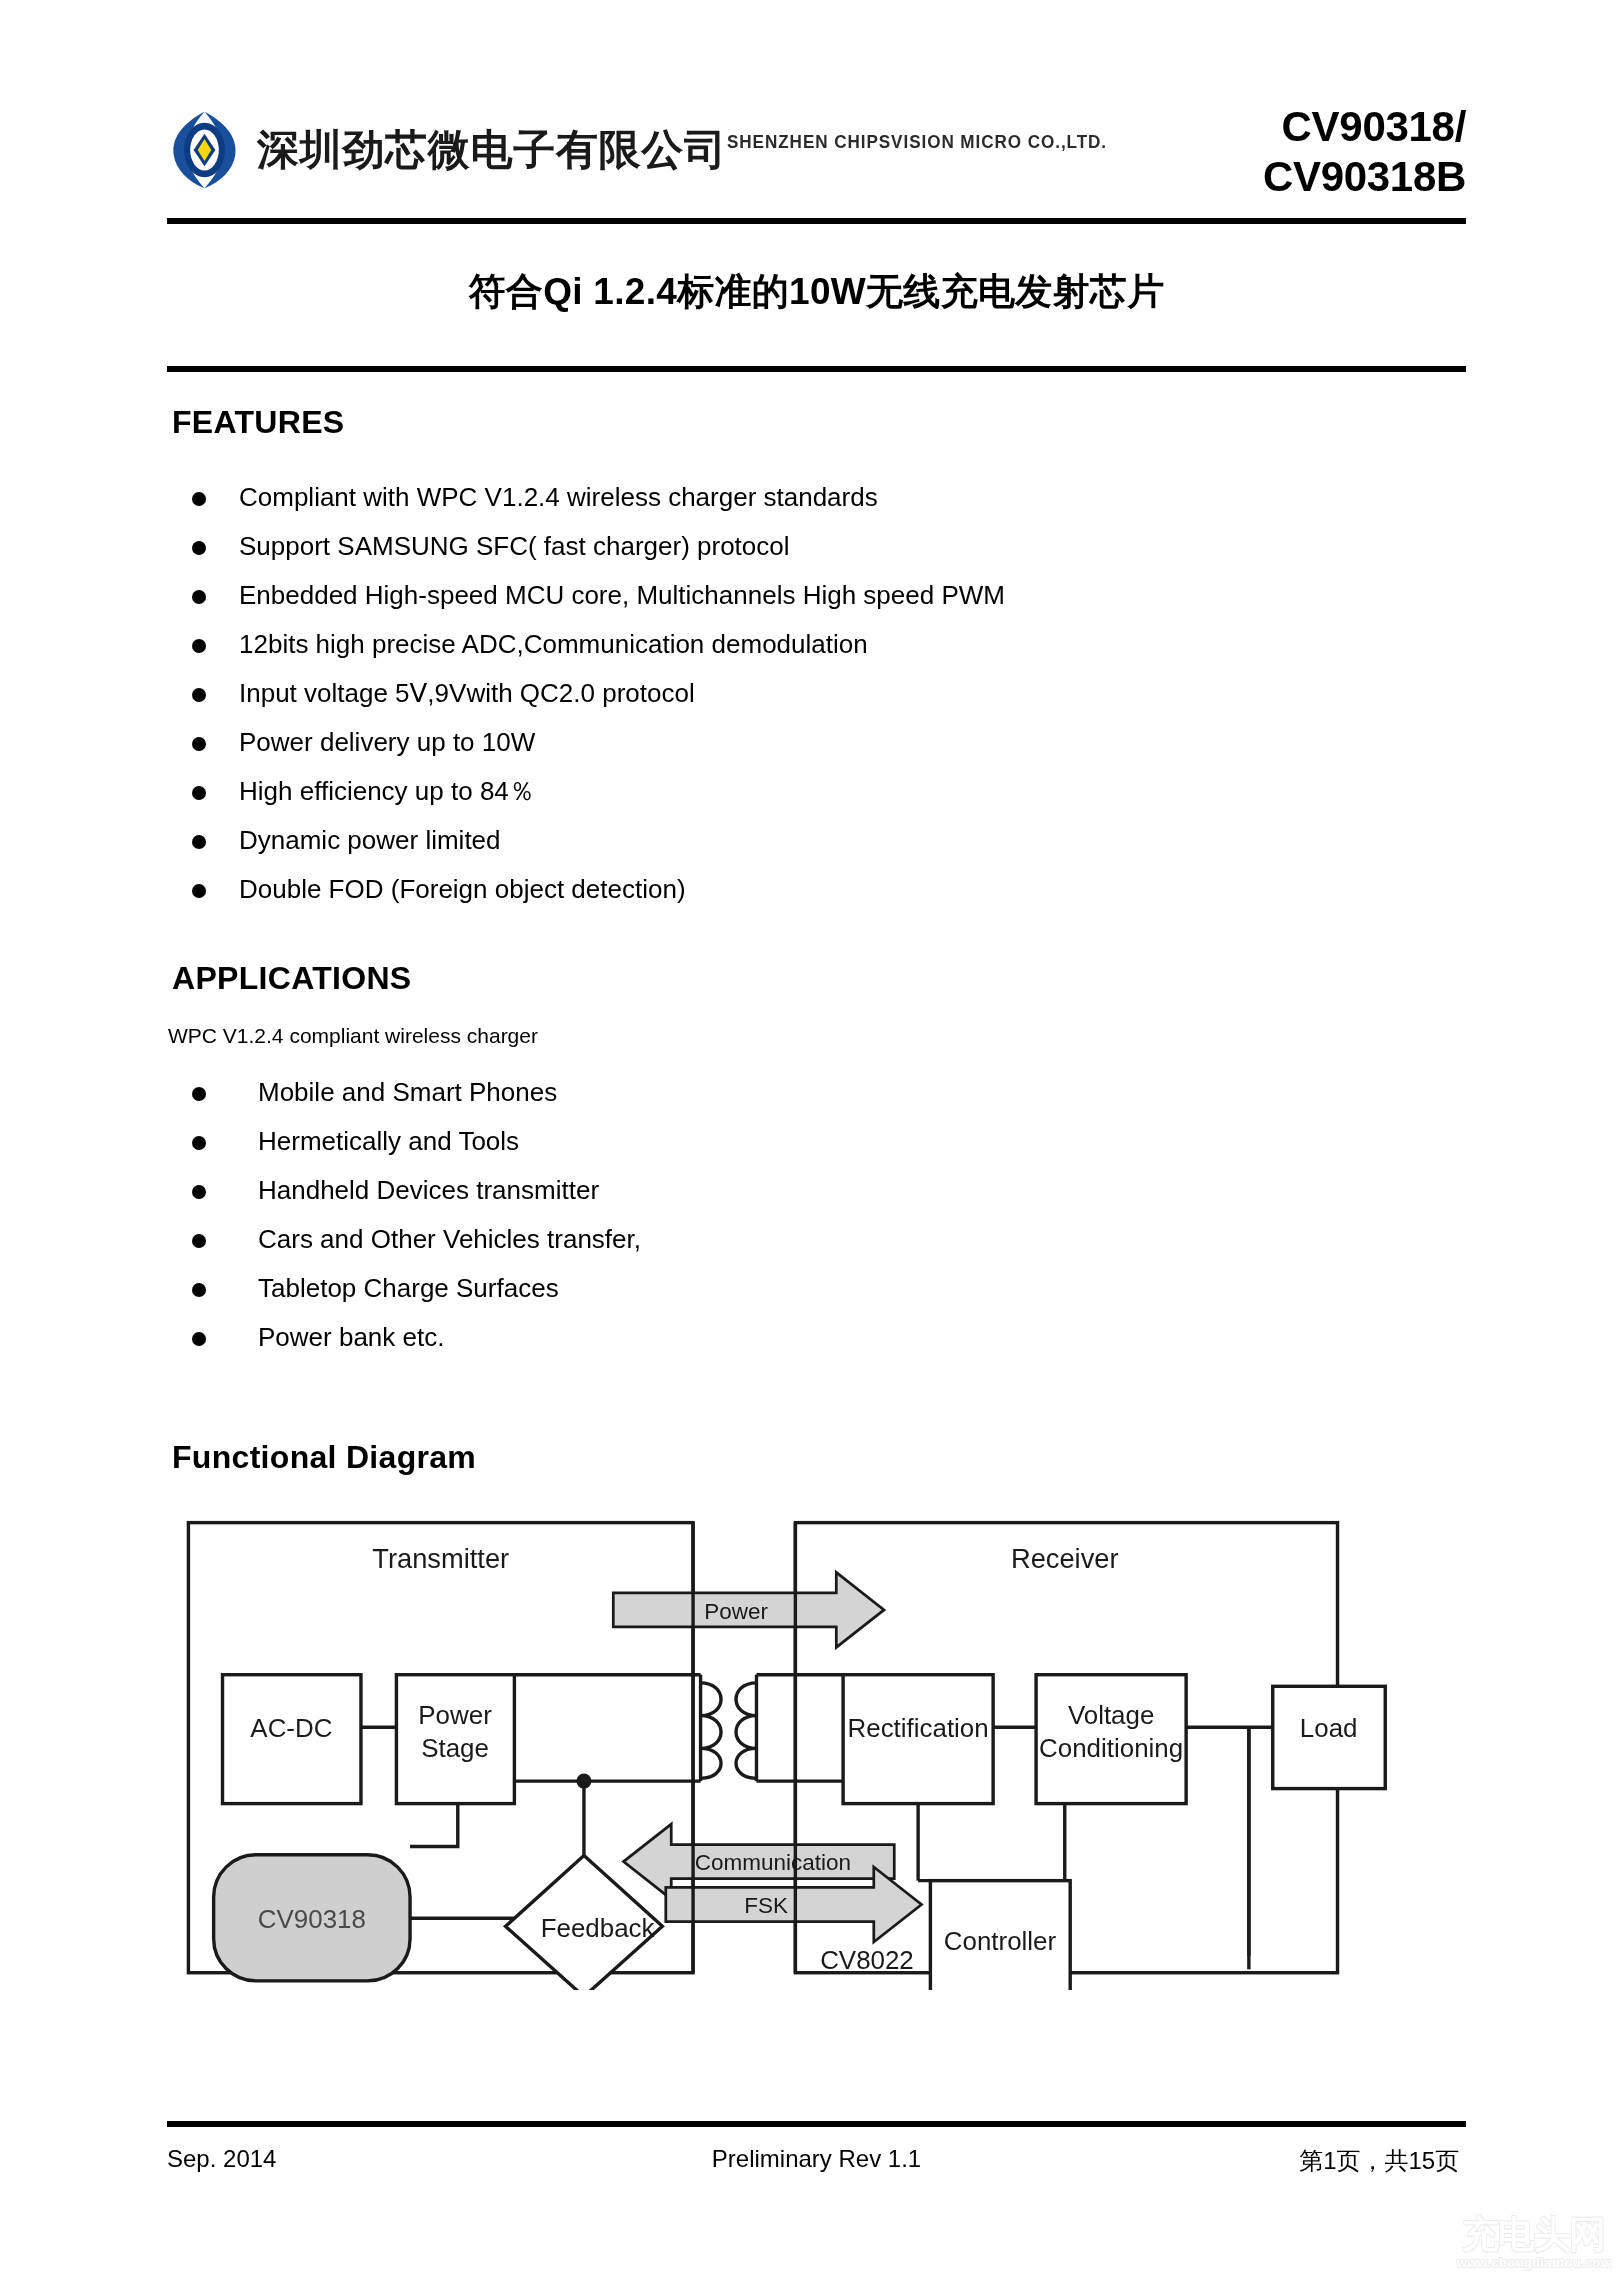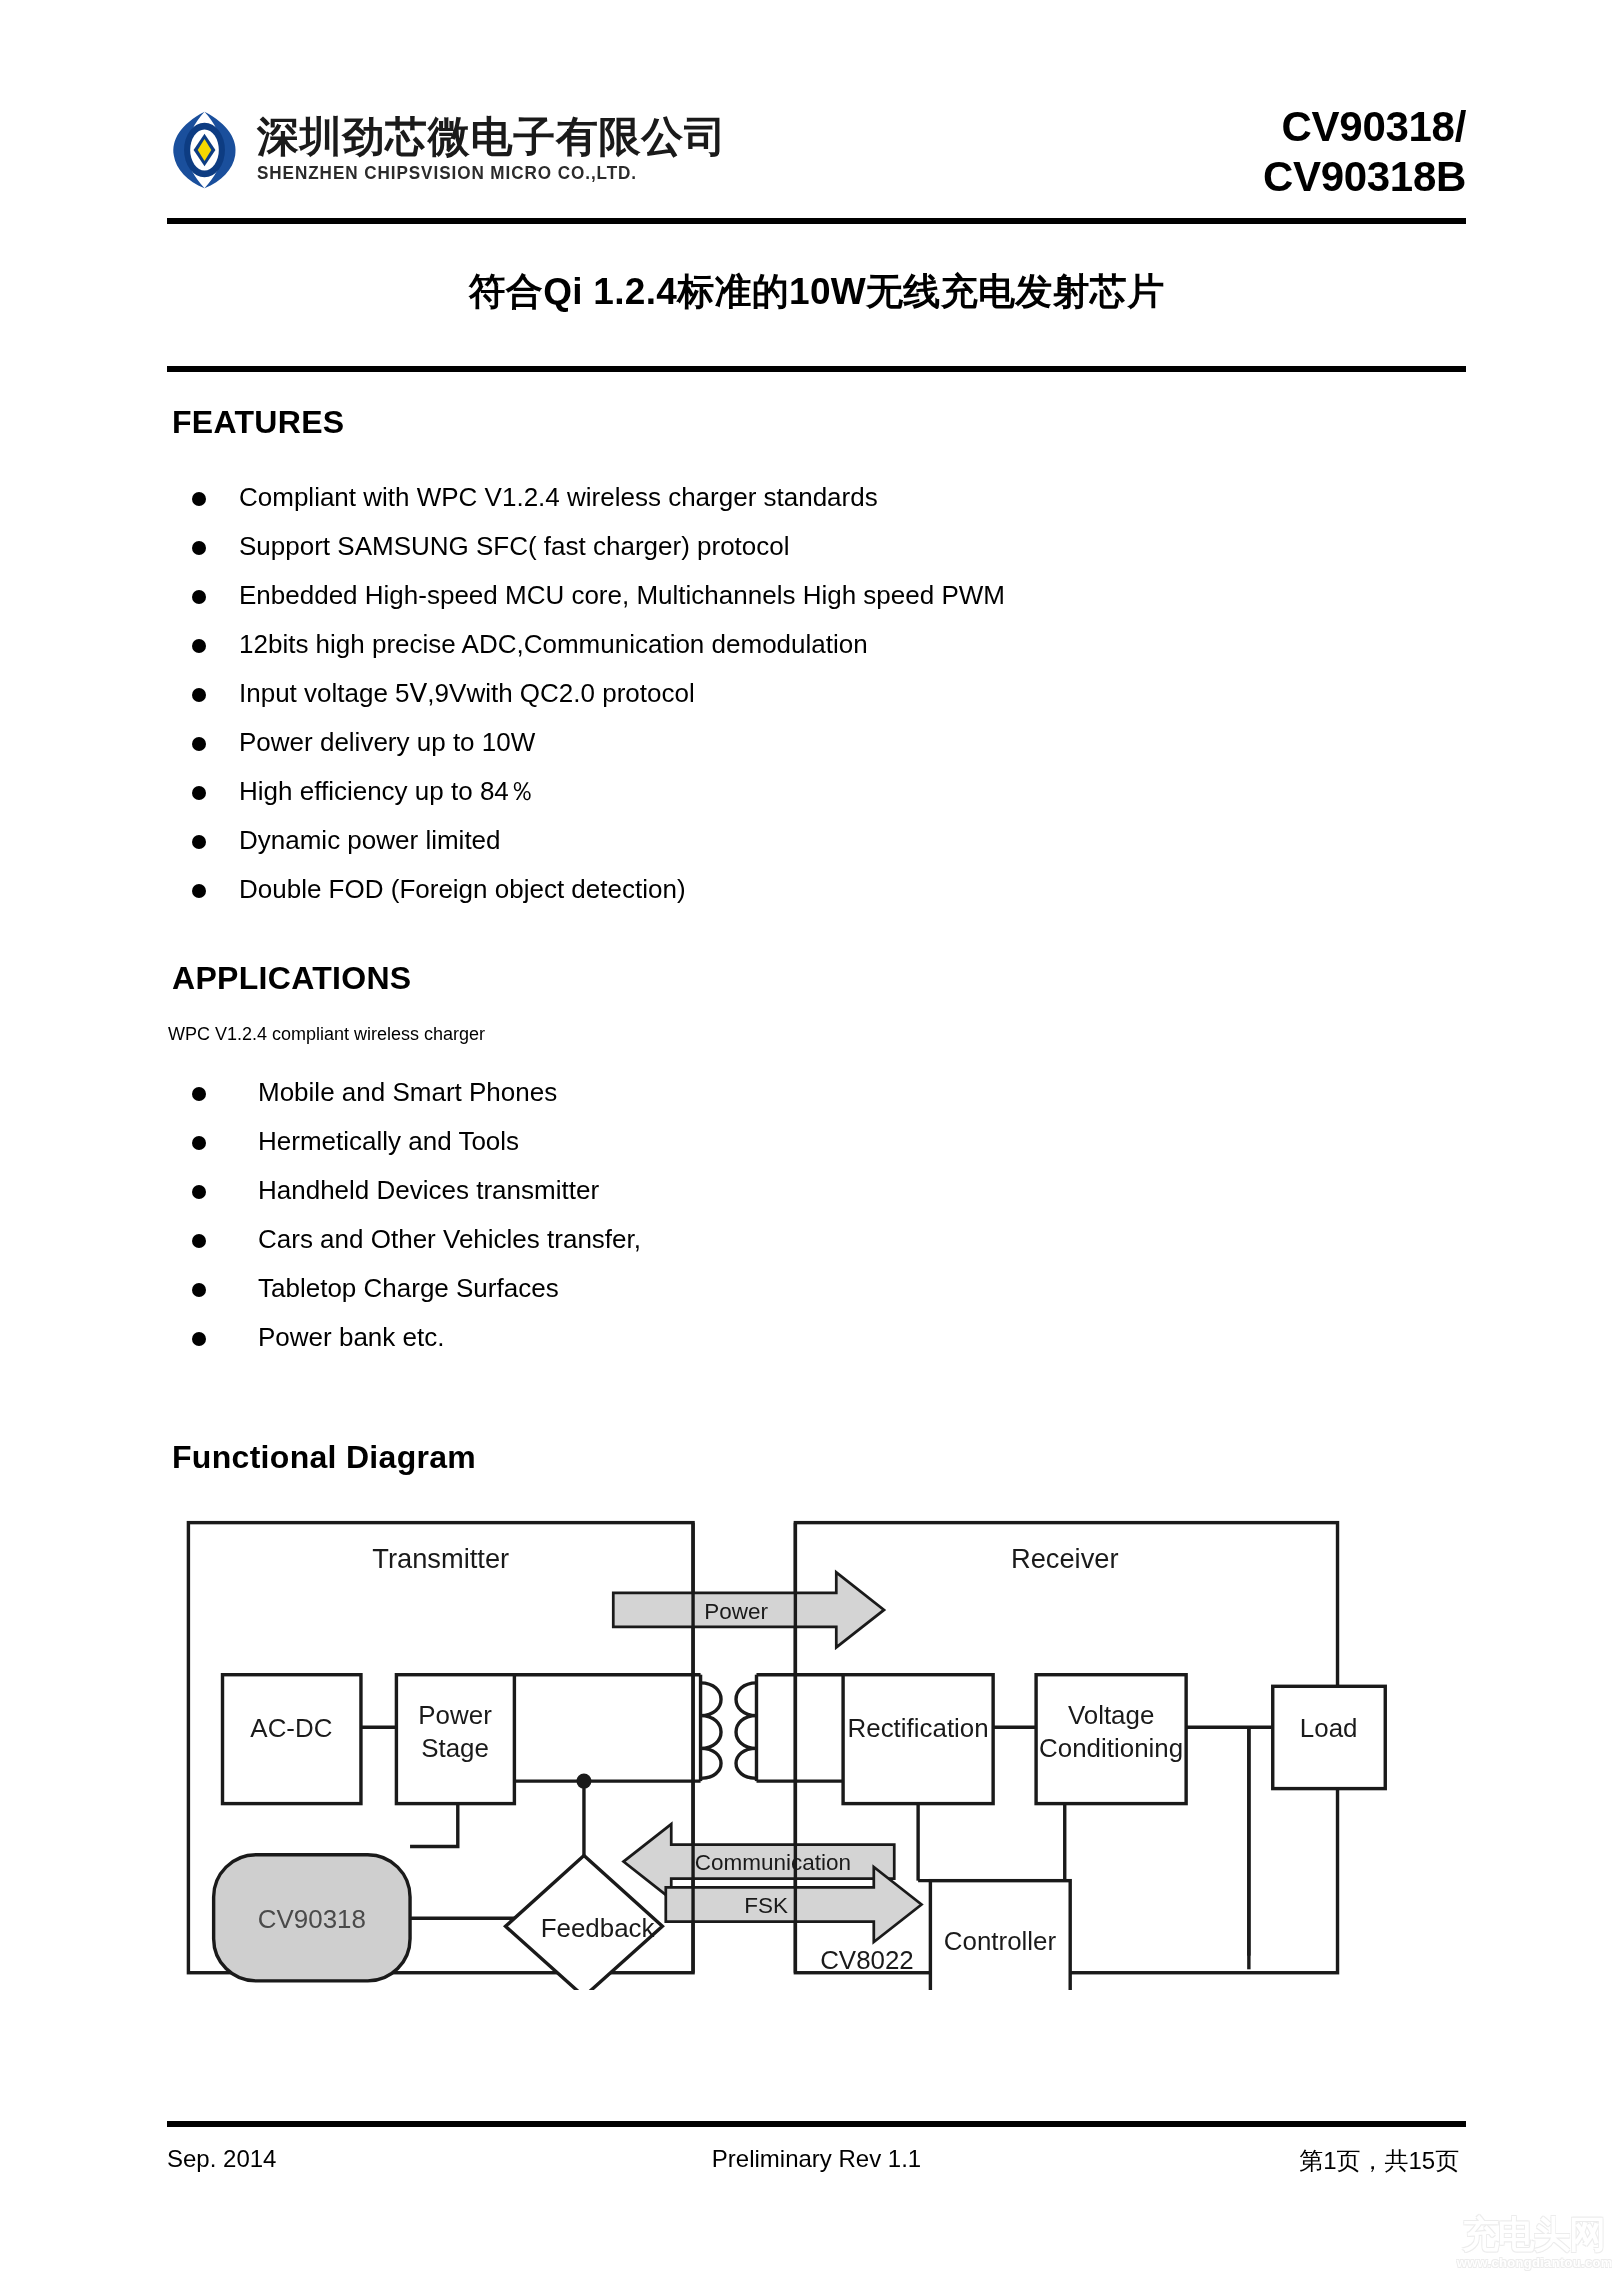--- a/index.html
+++ b/index.html
@@ -36,21 +36,20 @@
     align-items: center;
   }
   #logo-mark {
     width: 75px;
     height: 82px;
     flex: 0 0 auto;
     margin-right: 15px;
   }
   #logo-text {
     display: flex;
-    flex-direction: column;
     justify-content: center;
   }
   .logo-cn {
     font-family: "Liberation Sans", sans-serif;
     font-size: 42px;
     font-weight: bold;
     letter-spacing: 0.7px;
     line-height: 1.04;
     color: #1a1a1a;
     white-space: nowrap;
@@ -147,21 +146,21 @@
   #features-list .bullet-text { left: 51px; }
   #applications-list .bullet-text { left: 70px; }
 
   #features-list { top: 484px; }
   #applications-list { top: 1079px; }
 
   #applications-intro {
     position: absolute;
     left: 168px;
     top: 1024px;
-    font-size: 18px;
+    font-size: 21px;
     white-space: nowrap;
   }
 
   
   #diagram {
     position: absolute;
     left: 185px;
     top: 1519px;
     width: 1248px;
     height: 471px;

